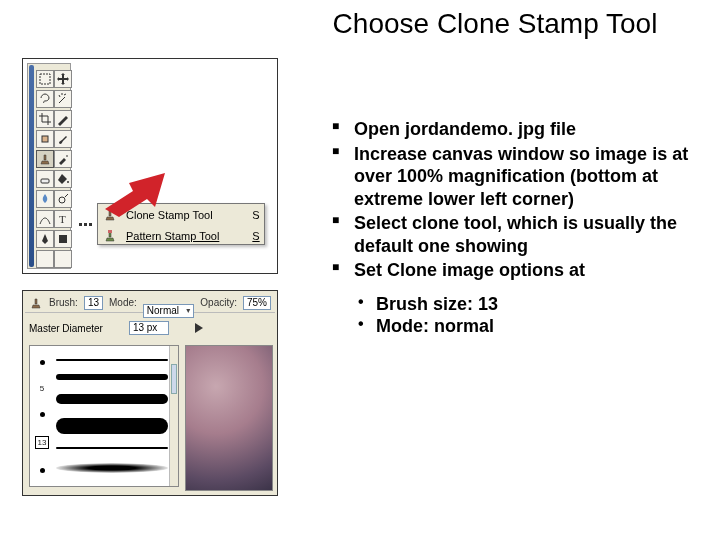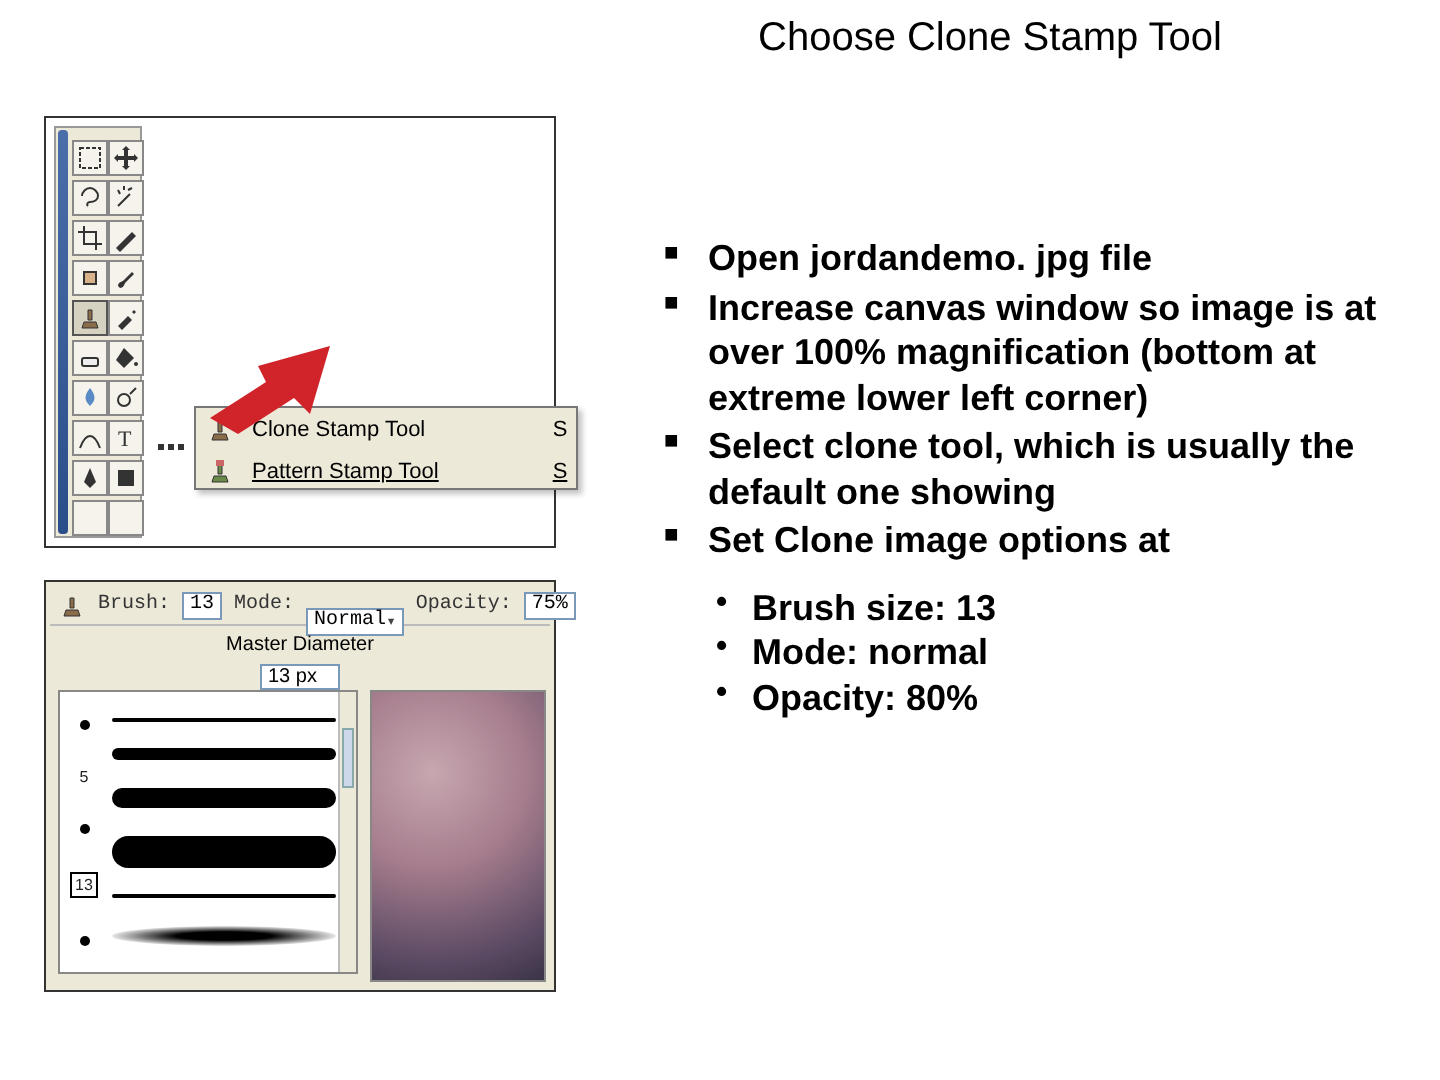--- a/index.html
+++ b/index.html
@@ -15,21 +15,21 @@
     width: 720px;
     height: 540px;
     position: relative;
   }
   .title {
     position: absolute;
     top: 8px;
     left: 300px;
     width: 390px;
     text-align: center;
-    font-size: 20px;
+    font-size: 28px;
     font-weight: normal;
     color: #000;
   }
   .bullets {
     position: absolute;
     top: 118px;
     left: 330px;
     width: 360px;
     font-size: 18px;
     color: #000;
@@ -111,21 +111,21 @@
   .c9 { left: 8px; top: 86px; } .c10{ left: 26px; top: 86px; }
   .c11{ left: 8px; top:106px; } .c12{ left: 26px; top:106px; }
   .c13{ left: 8px; top:126px; } .c14{ left: 26px; top:126px; }
   .c15{ left: 8px; top:146px; } .c16{ left: 26px; top:146px; }
   .c17{ left: 8px; top:166px; } .c18{ left: 26px; top:166px; }
   .c19{ left: 8px; top:186px; } .c20{ left: 26px; top:186px; }
 
   .flyout {
     position: absolute;
     left: 74px; top: 144px;
-    width: 192px; height: 42px;
+    width: 168px; height: 42px;
     background: #ece9d8;
     border: 1px solid #777;
     box-shadow: 2px 2px 3px rgba(0,0,0,0.25);
   }
   .flyout-row {
     position: absolute; left: 0; width: 100%; height: 21px;
     display: flex; align-items: center;
     font-size: 11px;
   }
   .flyout-row.r1 { top: 0; background: #ece9d8;}
@@ -142,30 +142,30 @@
   }
   .flyout-dots {
     position: absolute; left: 56px; top: 156px; width: 16px; height: 8px;
   }
   .flyout-dots span { display:inline-block;width:3px;height:3px;background:#333;margin-right:2px;vertical-align:middle;}
 
   
   .optbar {
     position: absolute; left:2px; top:2px; right:2px; height:20px;
     background: #ece9d8; border-bottom:1px solid #bbb;
-    font-size:10px; display:flex; align-items:center; gap:6px; padding:0 4px;font-family:Liberation Mono, monospace;
+    font-size:10px; display:flex; align-items:center; gap:6px; padding:0 4px;
   }
   .optbar .stamp { width:14px;height:14px; }
   .optbar .lab { color:#333; }
   .optbar .fld { background:#fff;border:1px solid #7a98b8;height:14px;display:inline-flex;align-items:center;padding:0 3px;}
   .optbar .dd { width:54px; justify-content:space-between;margin-top:16px;}
   .optbar .dd .car { font-size:8px;color:#444;}
   .brushrow {
     position: absolute; left:2px; top:26px; right:2px; height:22px;
-    display:flex; align-items:center; gap:4px; font-size:10px; padding:0 4px;flex-direction:column;
+    display:flex; align-items:center; gap:26px; font-size:10px; padding:0 4px;
   }
   .brushrow .numfld { background:#ffffff;border:1px solid #7a98b8;width:40px;height:14px;font-size:10px;padding:0 3px;}
   .brushrow .play { width:0;height:0;border-left:8px solid #333;border-top:5px solid transparent;border-bottom:5px solid transparent;}
   .brushpanel {
     position: absolute; left: 6px; top: 54px; width: 150px; height: 142px;
     background: #fff; border:1px solid #888;
   }
   .brushpanel .col {
     position:absolute; left:3px; top:4px; bottom:4px; width:18px;
     display:flex; flex-direction:column; justify-content:space-around; align-items:center;
@@ -199,21 +199,20 @@
 
   <div class="bullets">
     <ul class="lvl1">
       <li><span>Open jordandemo. jpg file</span></li>
       <li><span>Increase canvas window so image is at over 100% magnification (bottom at extreme lower left corner)</span></li>
       <li><span>Select clone tool, which is usually the default one showing</span></li>
       <li><span>Set Clone image options at</span>
         <ul class="lvl2">
           <li><span>Brush size: 13</span></li>
           <li><span>Mode: normal</span></li>
-          <li><span>Opacity: 80%</span></li>
         </ul>
       </li>
     </ul>
   </div>
 
   <div class="img1">
     <div class="toolbar">
       <div class="wellstrip"></div>
       <div class="cell c1">
           <svg viewBox="0 0 14 14">

